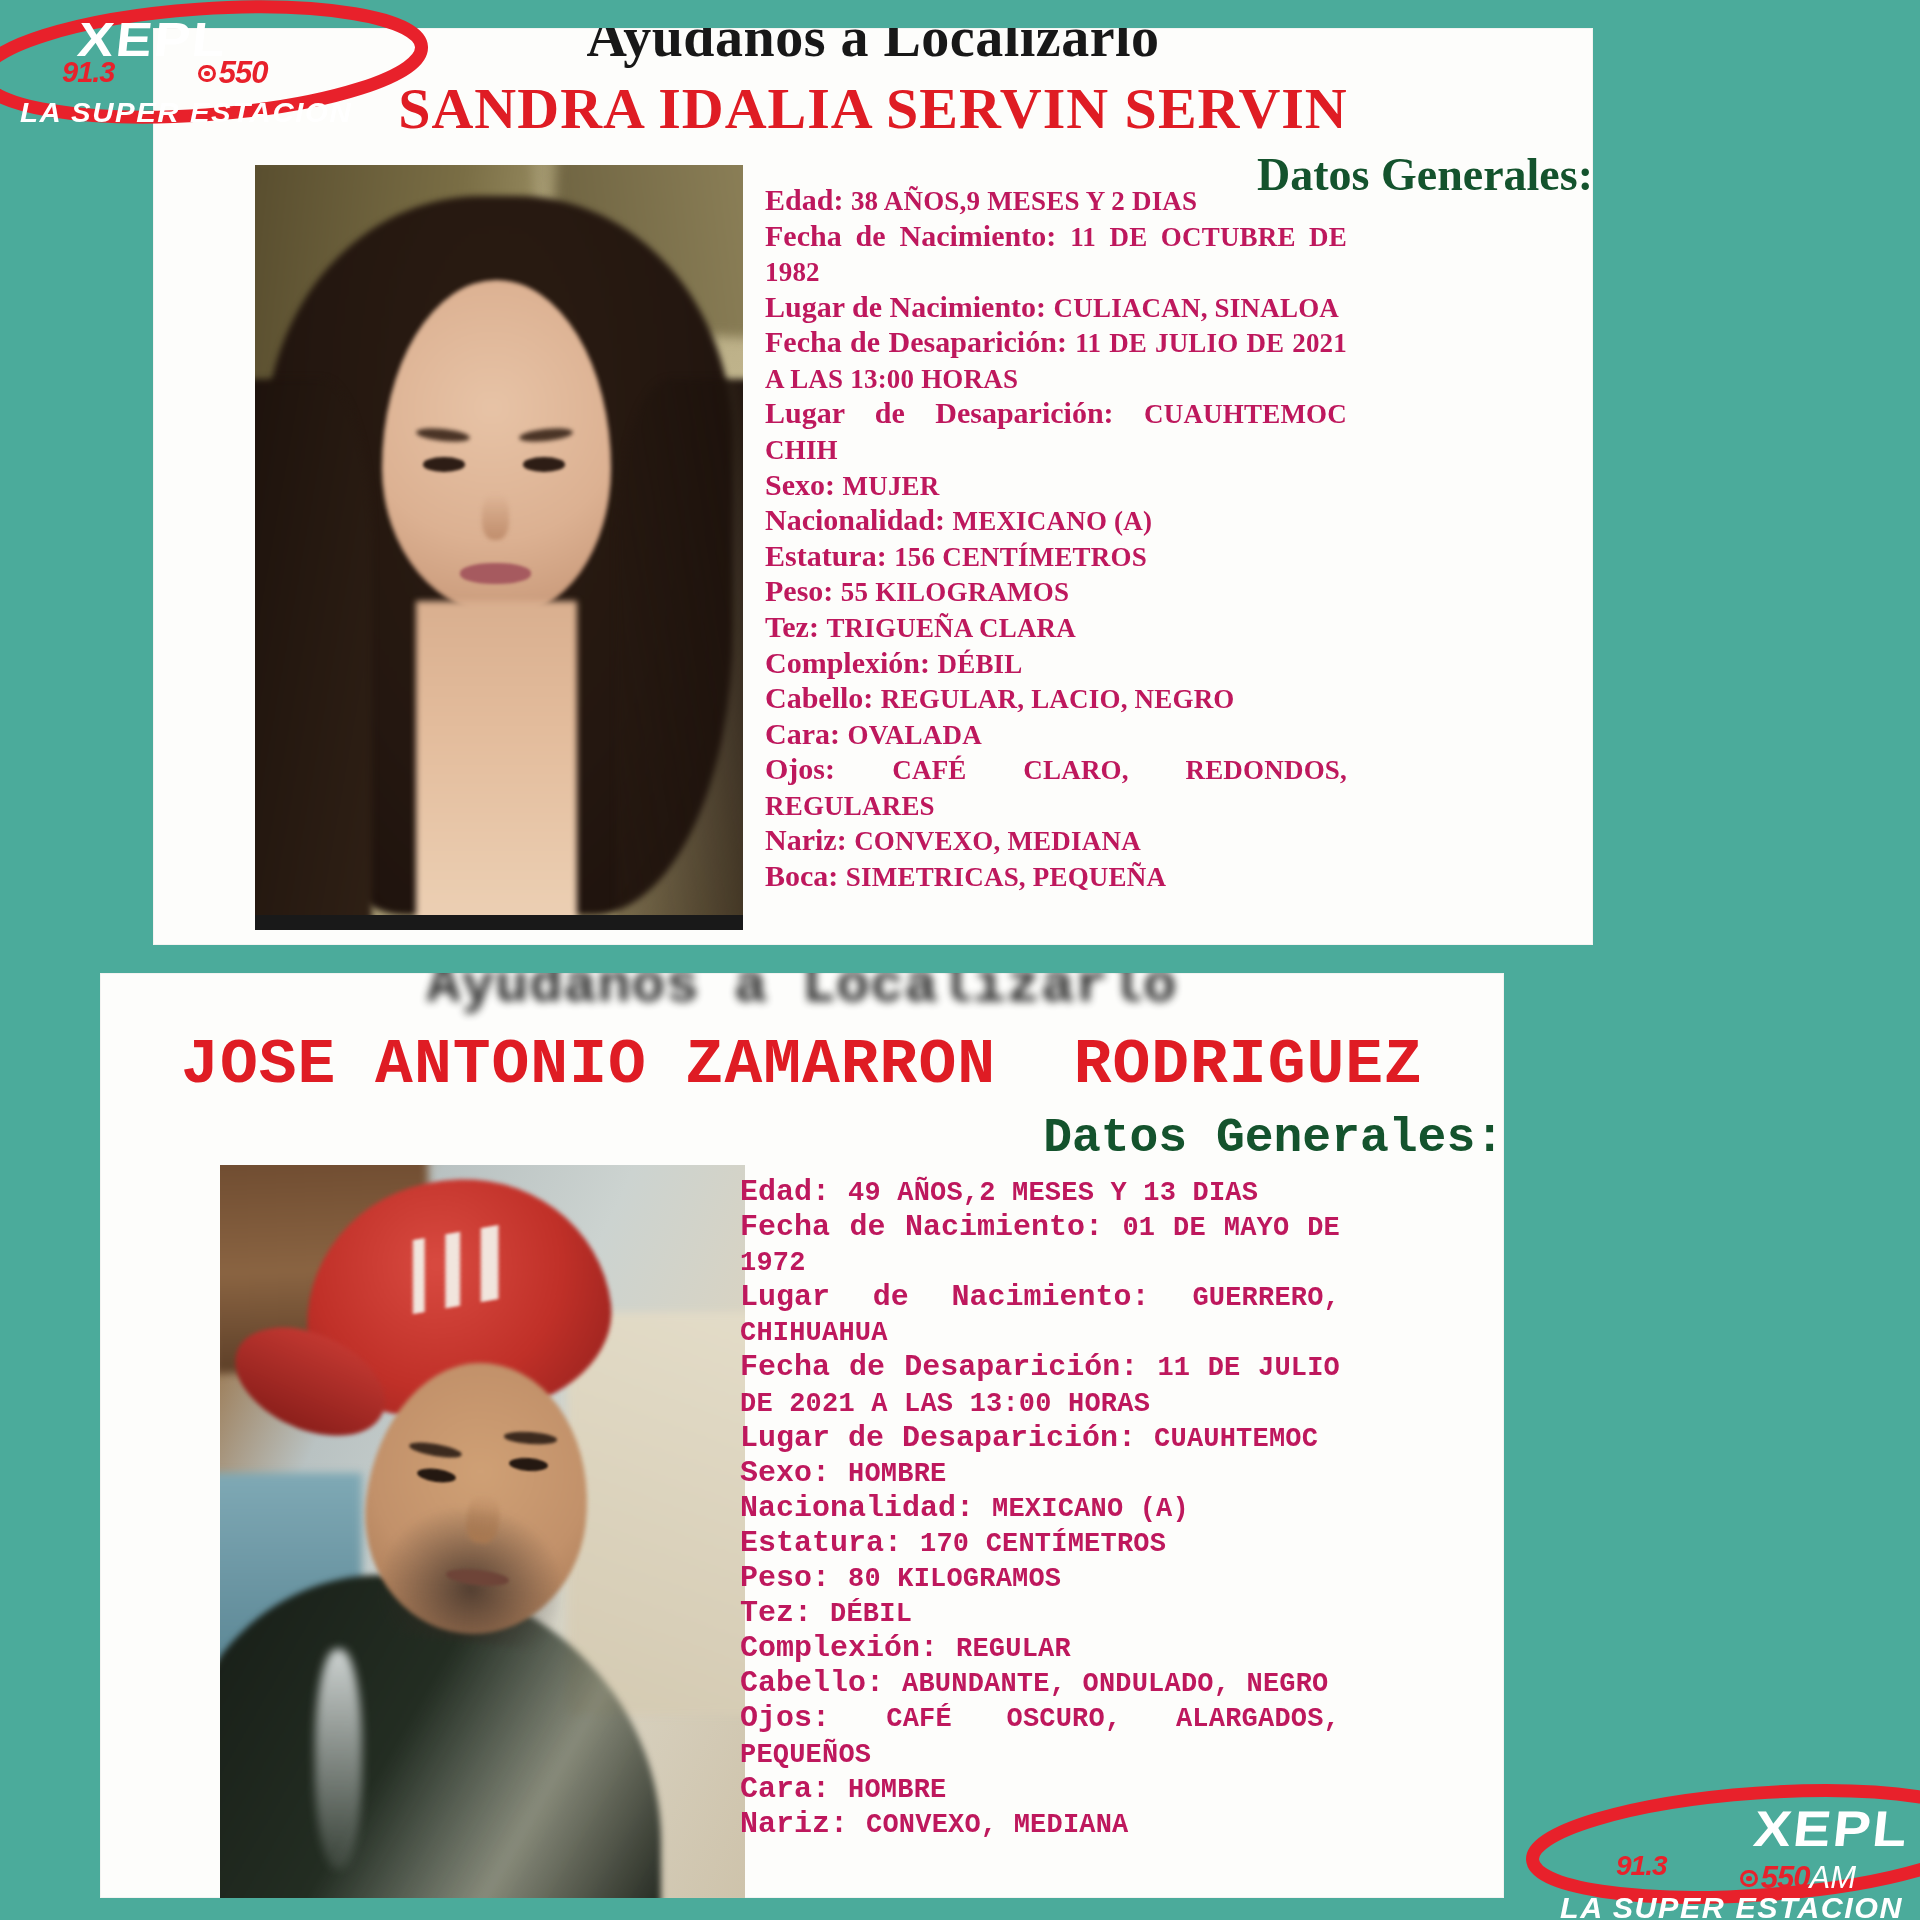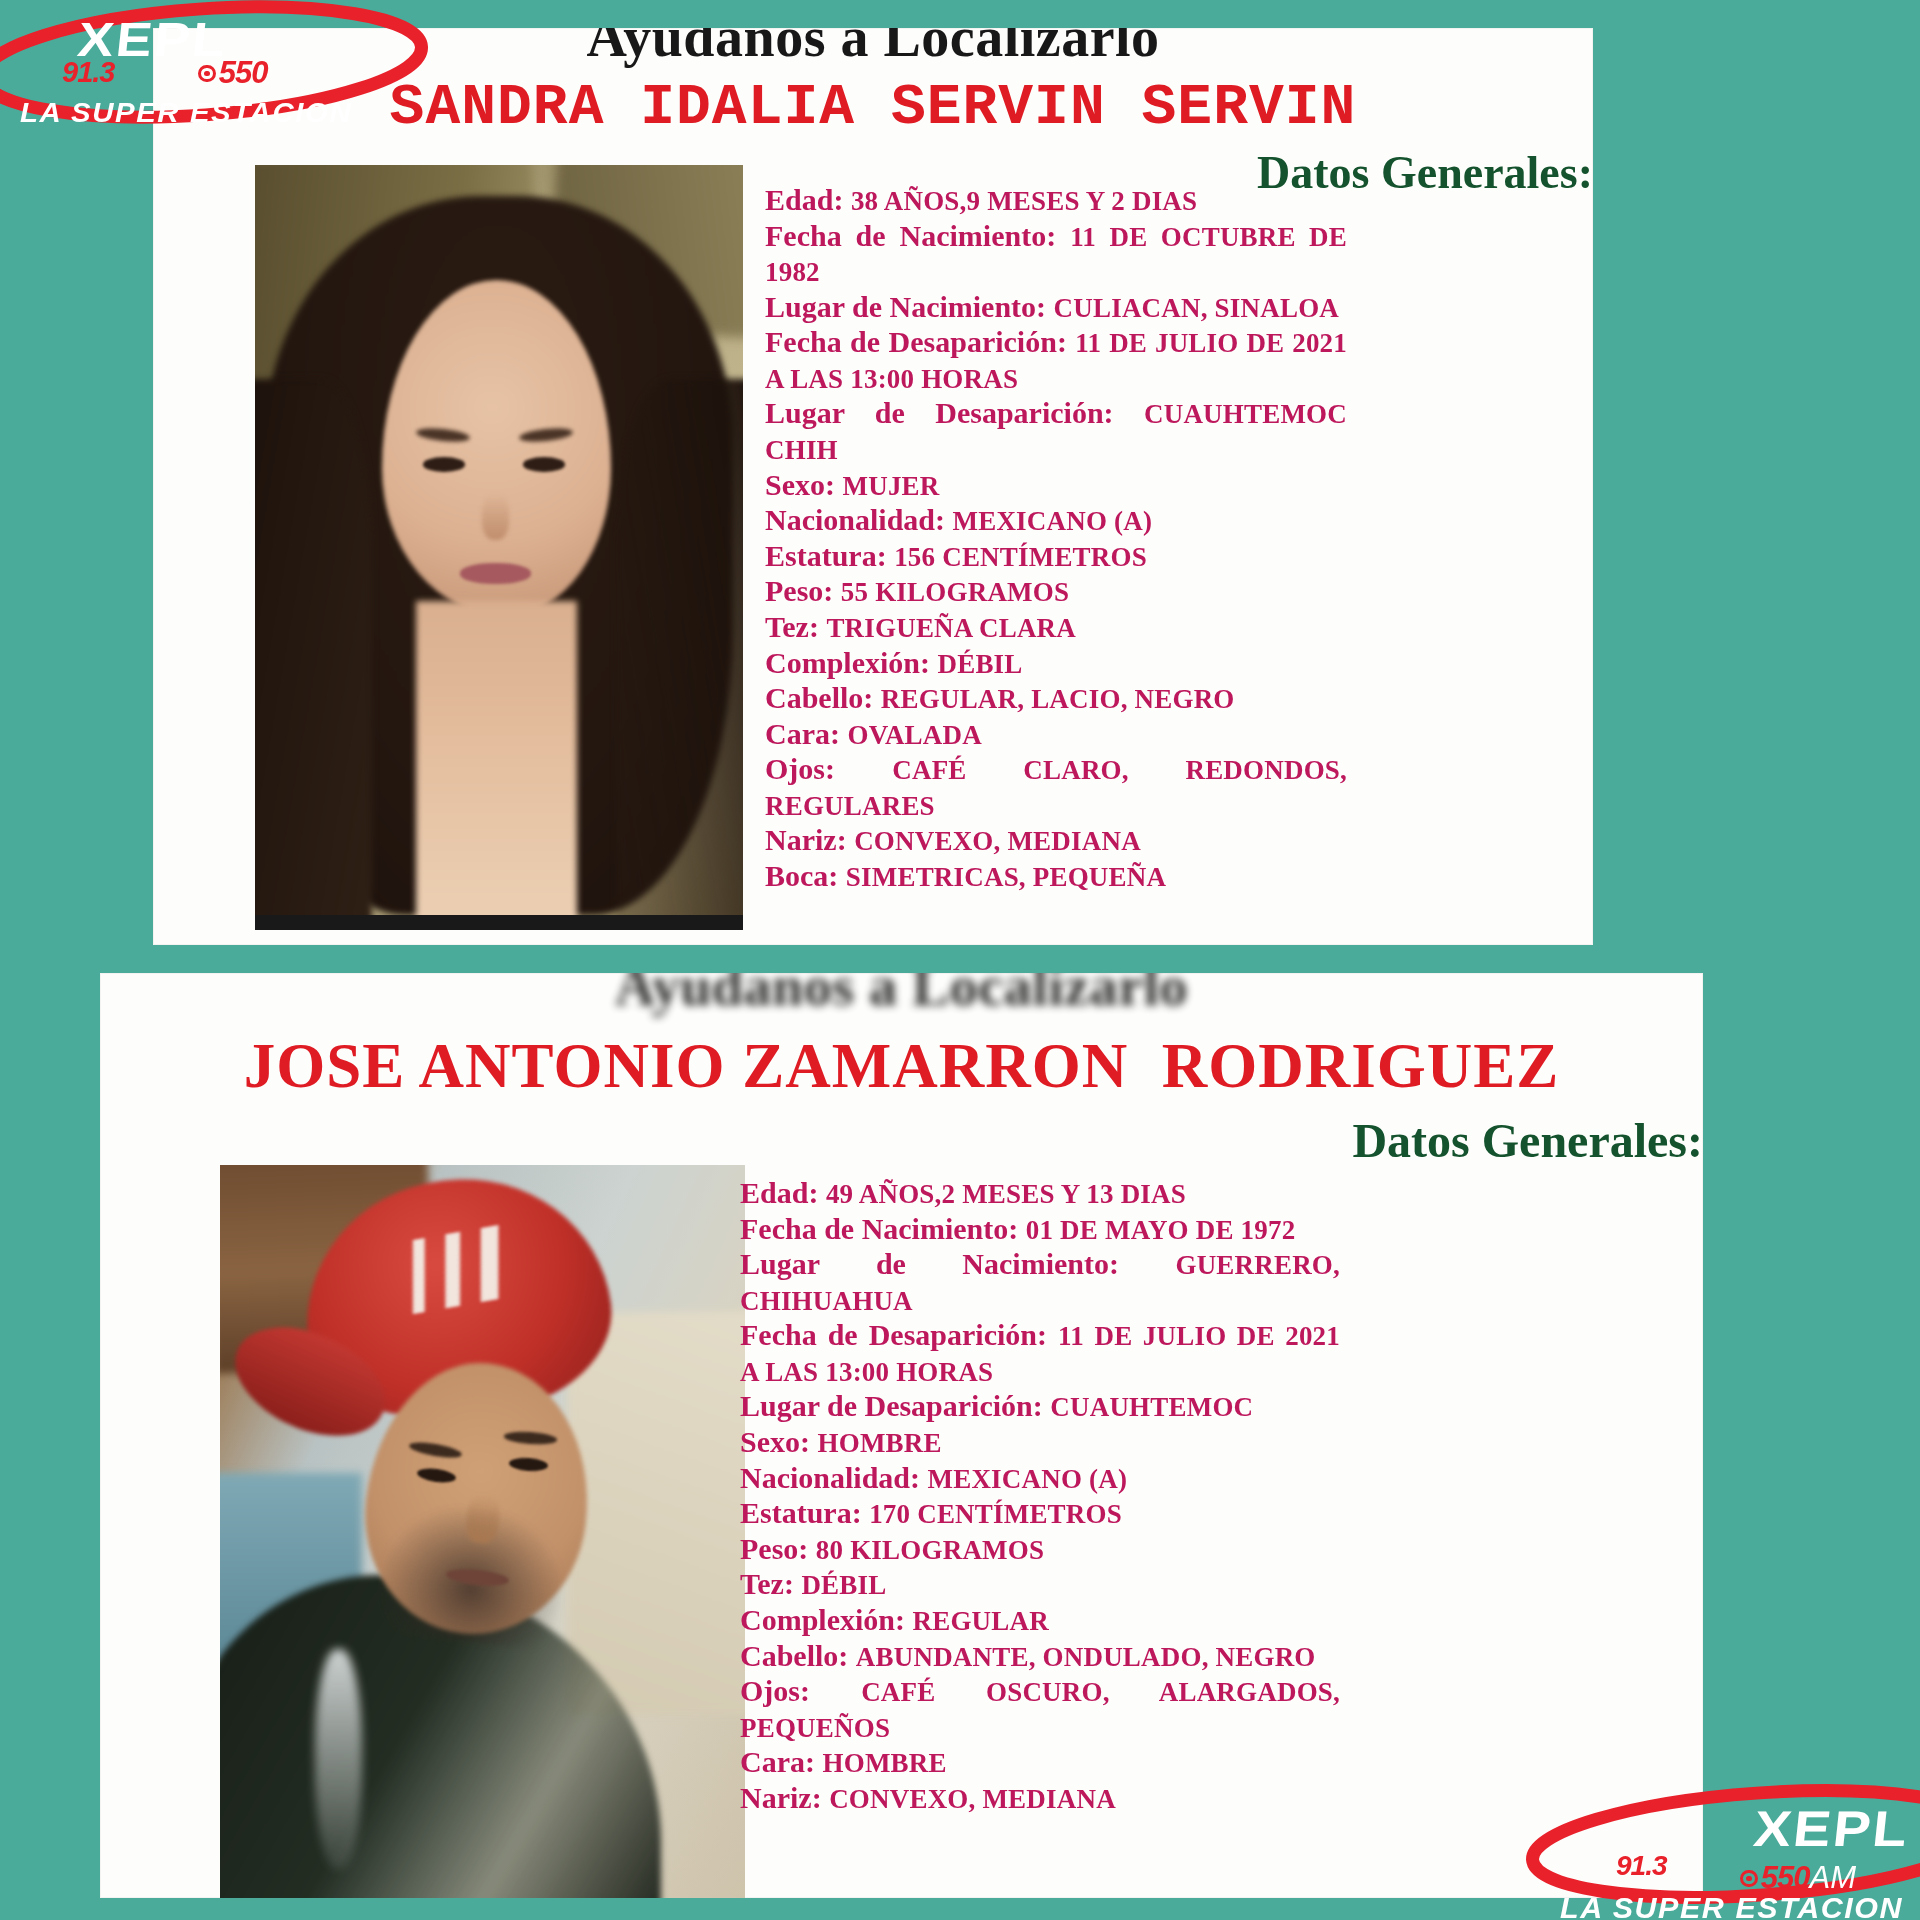--- a/index.html
+++ b/index.html
@@ -5,31 +5,31 @@
   html,body{margin:0;padding:0;}
   body{
     width:1920px;height:1920px;position:relative;overflow:hidden;
     background:#4bab9b;
     font-family:"Liberation Serif", serif;
   }
   
   .flyer{position:absolute;background:#fdfdfb;overflow:hidden;z-index:1;
          box-shadow:0 0 0 1px rgba(0,0,0,.04) inset;}
   #flyer1{left:153px;top:28px;width:1440px;height:917px;}
-  #flyer2{left:100px;top:973px;width:1603px;height:925px;}
+  #flyer2{left:100px;top:973px;width:1404px;height:925px;font-family:Liberation Mono, monospace;}
   .flyer-header{
     text-align:center;font-weight:bold;color:#181818;letter-spacing:.5px;
     font-size:56px;line-height:1.05;white-space:nowrap;
   }
   #flyer1 .flyer-header{margin-top:-20px;}
   #flyer2 .flyer-header{margin-top:-16px;filter:blur(4px);opacity:.92;}
   .flyer-name{
     text-align:center;font-weight:bold;color:#df1c24;white-space:pre-wrap;
   }
-  #flyer1 .flyer-name{font-size:58px;margin-top:8px;letter-spacing:1px;font-family:Liberation Mono, monospace;}
+  #flyer1 .flyer-name{font-size:58px;margin-top:8px;letter-spacing:1px;}
   #flyer2 .flyer-name{font-size:63px;margin-top:14px;letter-spacing:1px;}
   .flyer-section{
     text-align:right;font-weight:bold;color:#14532d;
   }
   #flyer1 .flyer-section{font-size:46px;margin-top:6px;}
   #flyer2 .flyer-section{font-size:48px;margin-top:10px;}
   .fields{position:absolute;text-align:justify;color:#be185d;}
   #flyer1 .fields{left:612px;top:154px;width:582px;font-size:30px;line-height:1.17;}
   #flyer2 .fields{left:640px;top:202px;width:600px;font-size:30px;line-height:1.17;}
   .fields p{margin:0;font-weight:bold;}

